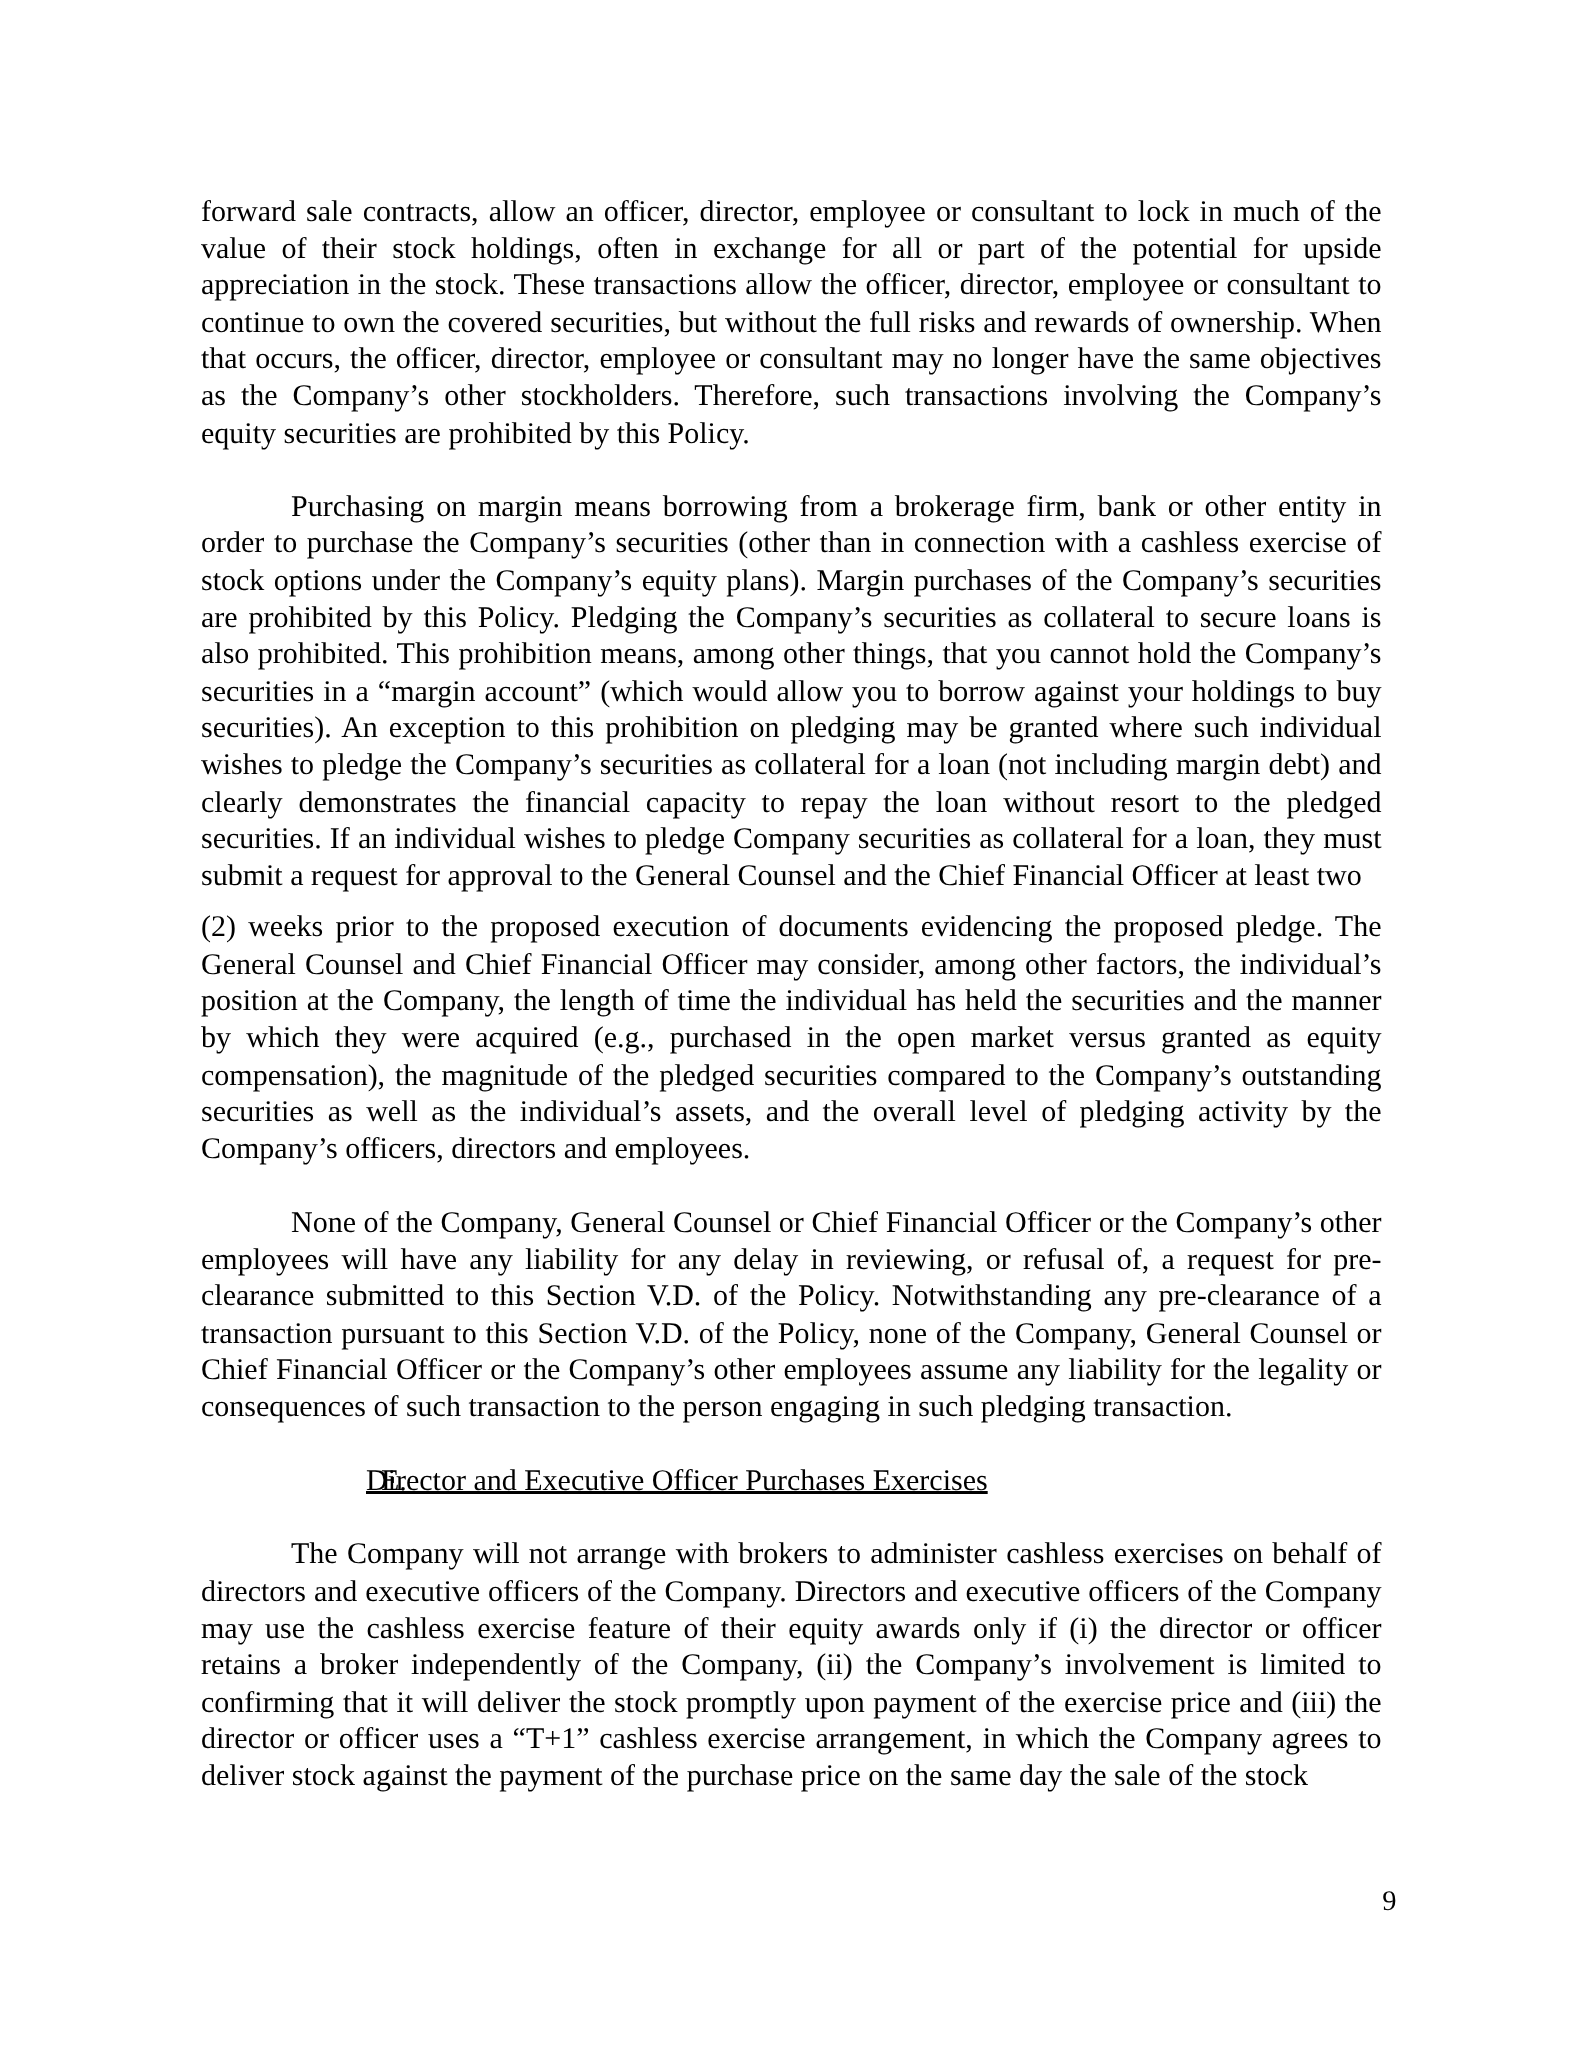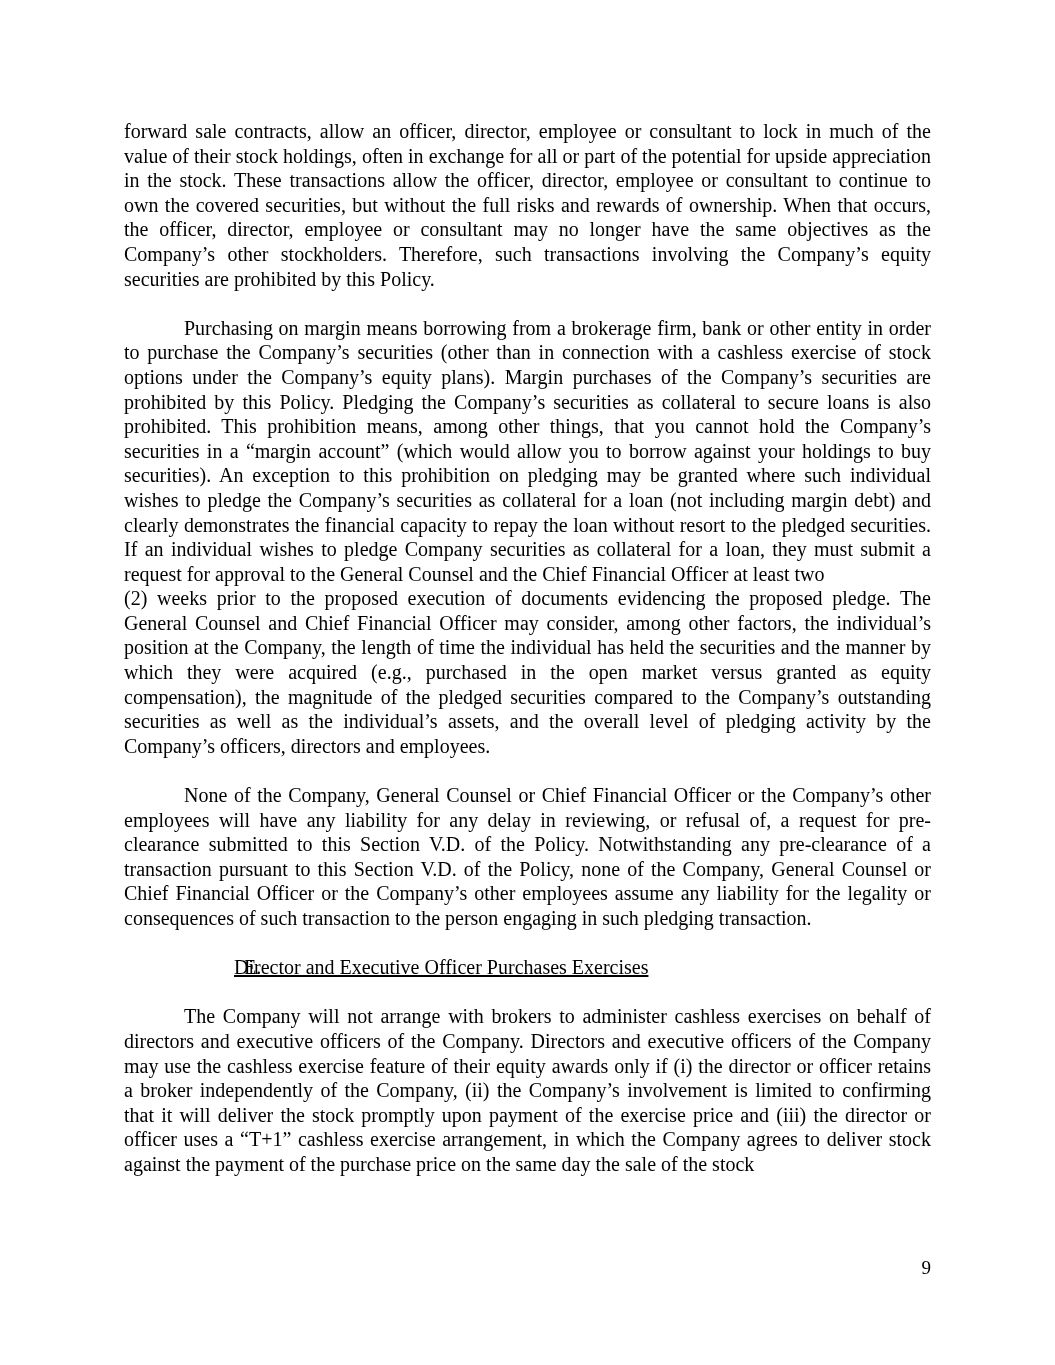--- a/index.html
+++ b/index.html
@@ -13,21 +13,21 @@
     height: 1365px;
     box-sizing: border-box;
     padding: 119px 124px 0 124px;
     background: #ffffff;
     color: #000000;
     font-family: "Liberation Serif", "DejaVu Serif", serif;
     font-size: 20px;
     line-height: 24.6px;
   }
   .para {
-    margin: 0;
+    margin: 10px;
     text-align: justify;
   }
   .spaced {
     margin-top: 24.6px;
   }
   .indent {
     text-indent: 60px;
   }
   .heading .hlabel {
     display: inline-block;

